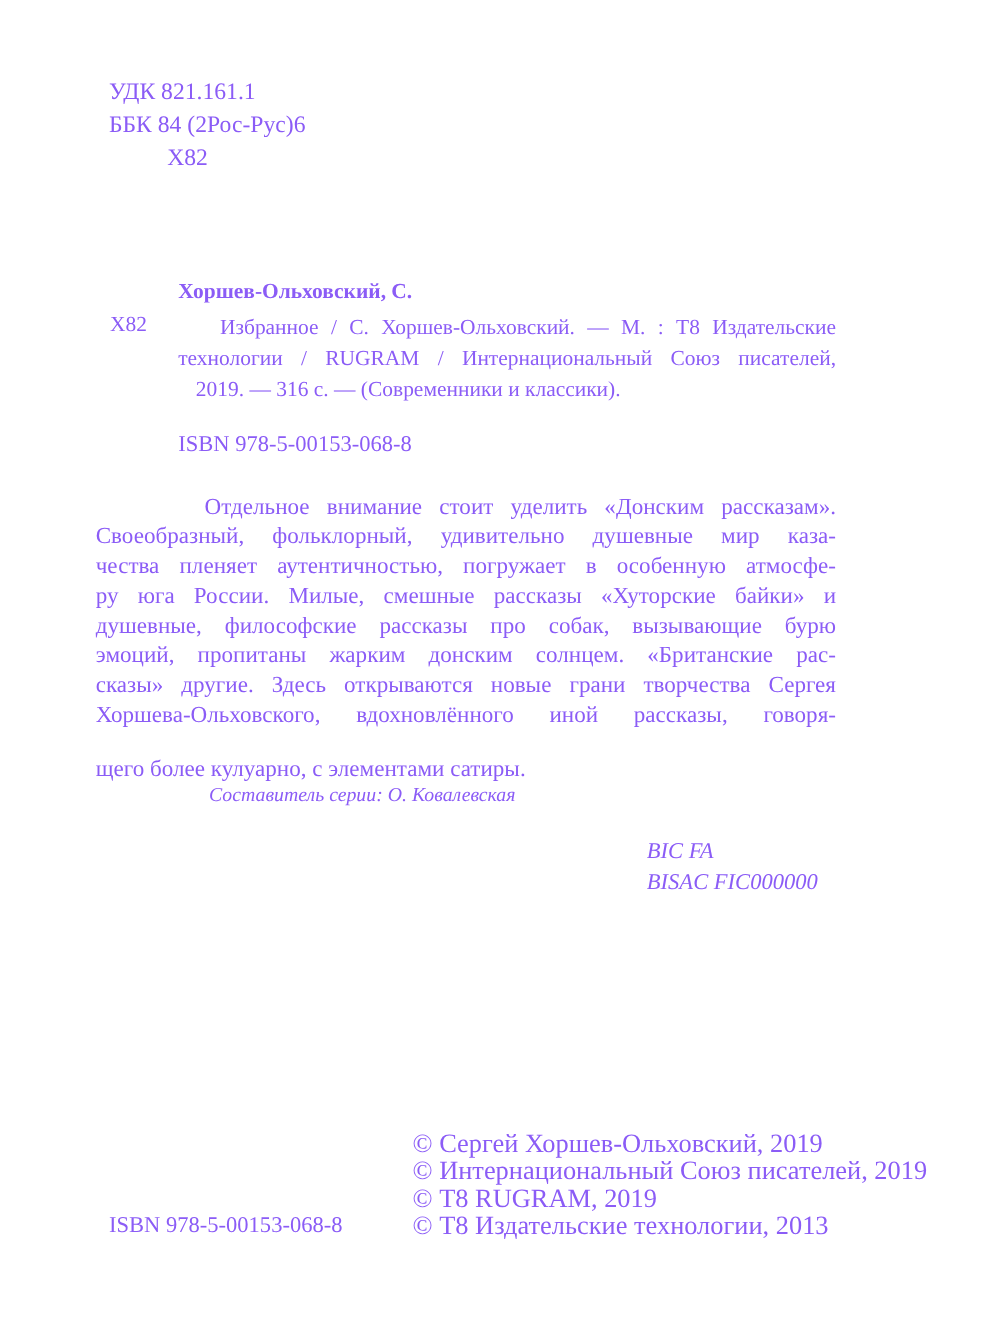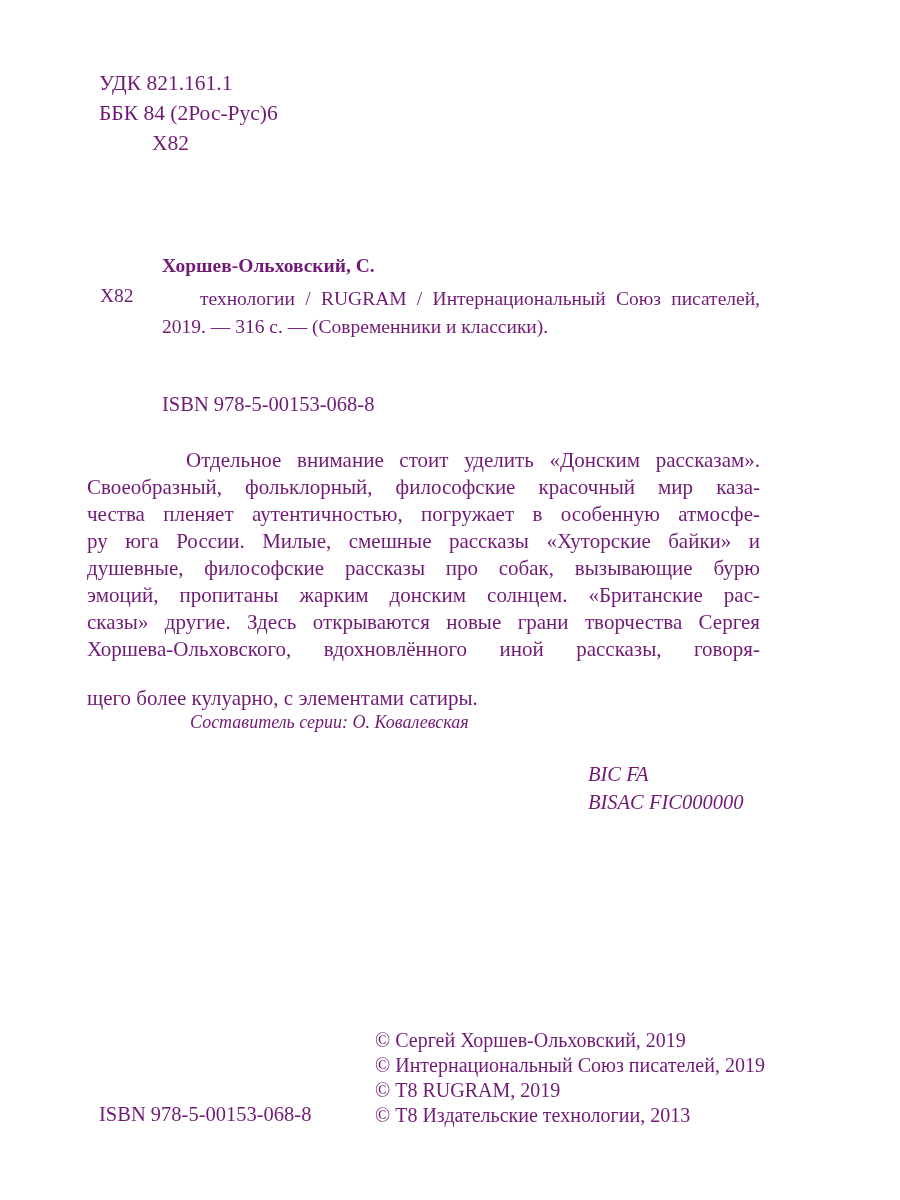--- a/index.html
+++ b/index.html
@@ -1,20 +1,20 @@
 <!DOCTYPE html>
 <html><head>
 <meta charset="utf-8">
 <style>
   html, body { margin: 0; padding: 0; background: #ffffff; }
   .page {
     position: relative;
     width: 900px; height: 1200px;
     background: #ffffff;
-    color: #701a75;
+    color: #8b5cf6;
     font-family: "Liberation Serif", "DejaVu Serif", serif;
     overflow: hidden;
   }
   .abs { position: absolute; }
 
   .top-codes {
     left: 99px; top: 68px;
     font-size: 21.5px; line-height: 30px;
     white-space: nowrap;
   }
@@ -29,21 +29,21 @@
     left: 100px; top: 285px;
     font-size: 19.5px;
     white-space: nowrap;
   }
   .entry-desc {
     left: 162px; top: 285px; width: 598px;
     font-size: 19.5px; line-height: 28px;
   }
   .entry-desc .line { text-align: justify; text-align-last: justify; }
   .entry-desc .line:first-child { padding-left: 38px; }
-  .entry-desc .line:last-child { text-align-last: left; }
+  .entry-desc .line:last-child { text-align-last: left; margin-left: 16px; }
 
   .entry-isbn {
     left: 162px; top: 393px;
     font-size: 20.5px; white-space: nowrap;
   }
 
   .annotation {
     left: 87px; top: 447px; width: 673px;
     font-size: 21px; line-height: 27px;
   }
@@ -59,21 +59,21 @@
 
   .classification {
     left: 588px; top: 760px;
     font-size: 20.5px; line-height: 28px;
     white-space: nowrap;
     font-style: italic;
   }
 
   .copyrights {
     left: 375px; top: 1028px;
-    font-size: 20px; line-height: 25px;
+    font-size: 24px; line-height: 25px;
     white-space: nowrap;
   }
 
   .isbn-bottom {
     left: 99px; top: 1103px;
     font-size: 20.5px; white-space: nowrap;
   }
 </style>
 </head>
 <body>
@@ -84,29 +84,30 @@
     <div>УДК 821.161.1</div>
     <div>ББК 84 (2Рос-Рус)6</div>
     <div class="code-line">Х82</div>
   </div>
 
   <div class="abs entry-author">Хоршев-Ольховский, С.</div>
 
   <div class="abs entry-code">Х82</div>
 
   <div class="abs entry-desc">
+      <div class="line">Избранное / С. Хоршев-Ольховский. — М. : Т8 Издательские</div>
       <div class="line">технологии / RUGRAM / Интернациональный Союз писателей,</div>
       <div class="line">2019. — 316 с. — (Современники и классики).</div>
     </div>
 
   <div class="abs entry-isbn">ISBN 978-5-00153-068-8</div>
 
   <div class="abs annotation">
       <div class="line">Отдельное внимание стоит уделить «Донским рассказам».</div>
-      <div class="line">Своеобразный, фольклорный, философские красочный мир каза-</div>
+      <div class="line">Своеобразный, фольклорный, удивительно душевные мир каза-</div>
       <div class="line">чества пленяет аутентичностью, погружает в особенную атмосфе-</div>
       <div class="line">ру юга России. Милые, смешные рассказы «Хуторские байки» и</div>
       <div class="line">душевные, философские рассказы про собак, вызывающие бурю</div>
       <div class="line">эмоций, пропитаны жарким донским солнцем. «Британские рас-</div>
       <div class="line">сказы» другие. Здесь открываются новые грани творчества Сергея</div>
       <div class="line">Хоршева-Ольховского, вдохновлённого иной рассказы, говоря-</div>
       <div class="line">щего более кулуарно, с элементами сатиры.</div>
     </div>
 
   <div class="abs series-editor">Составитель серии: О. Ковалевская</div>

